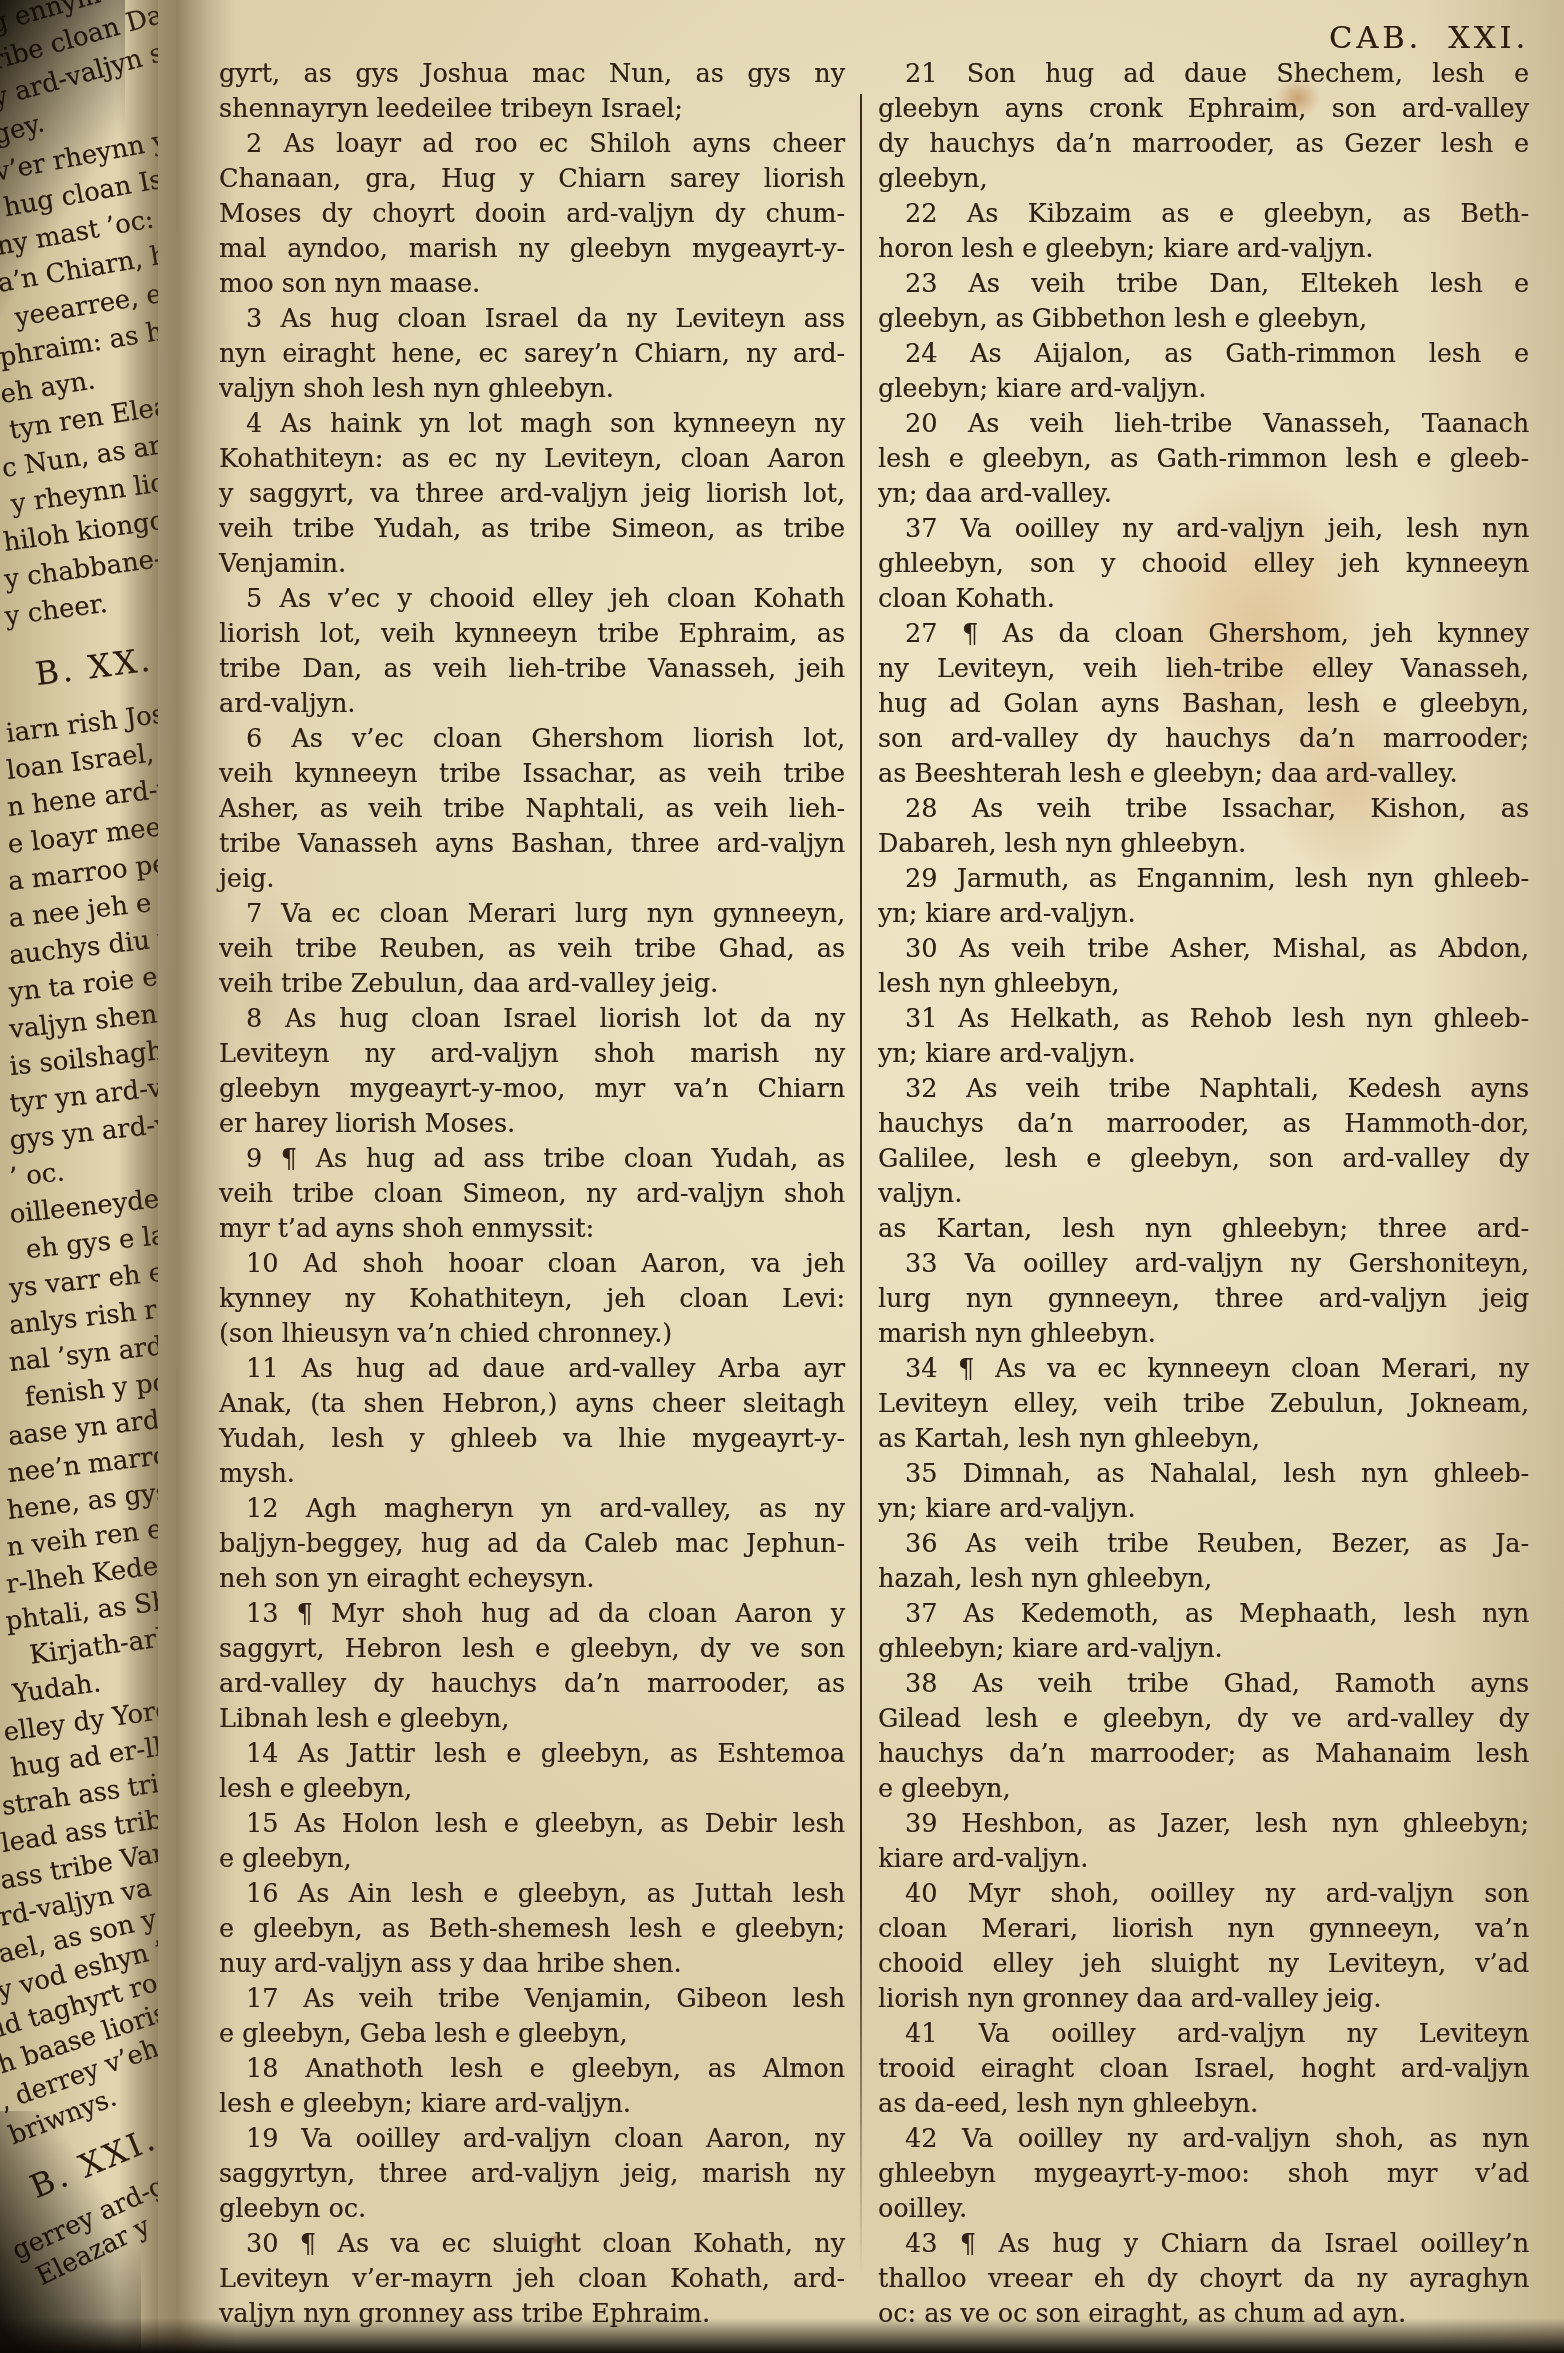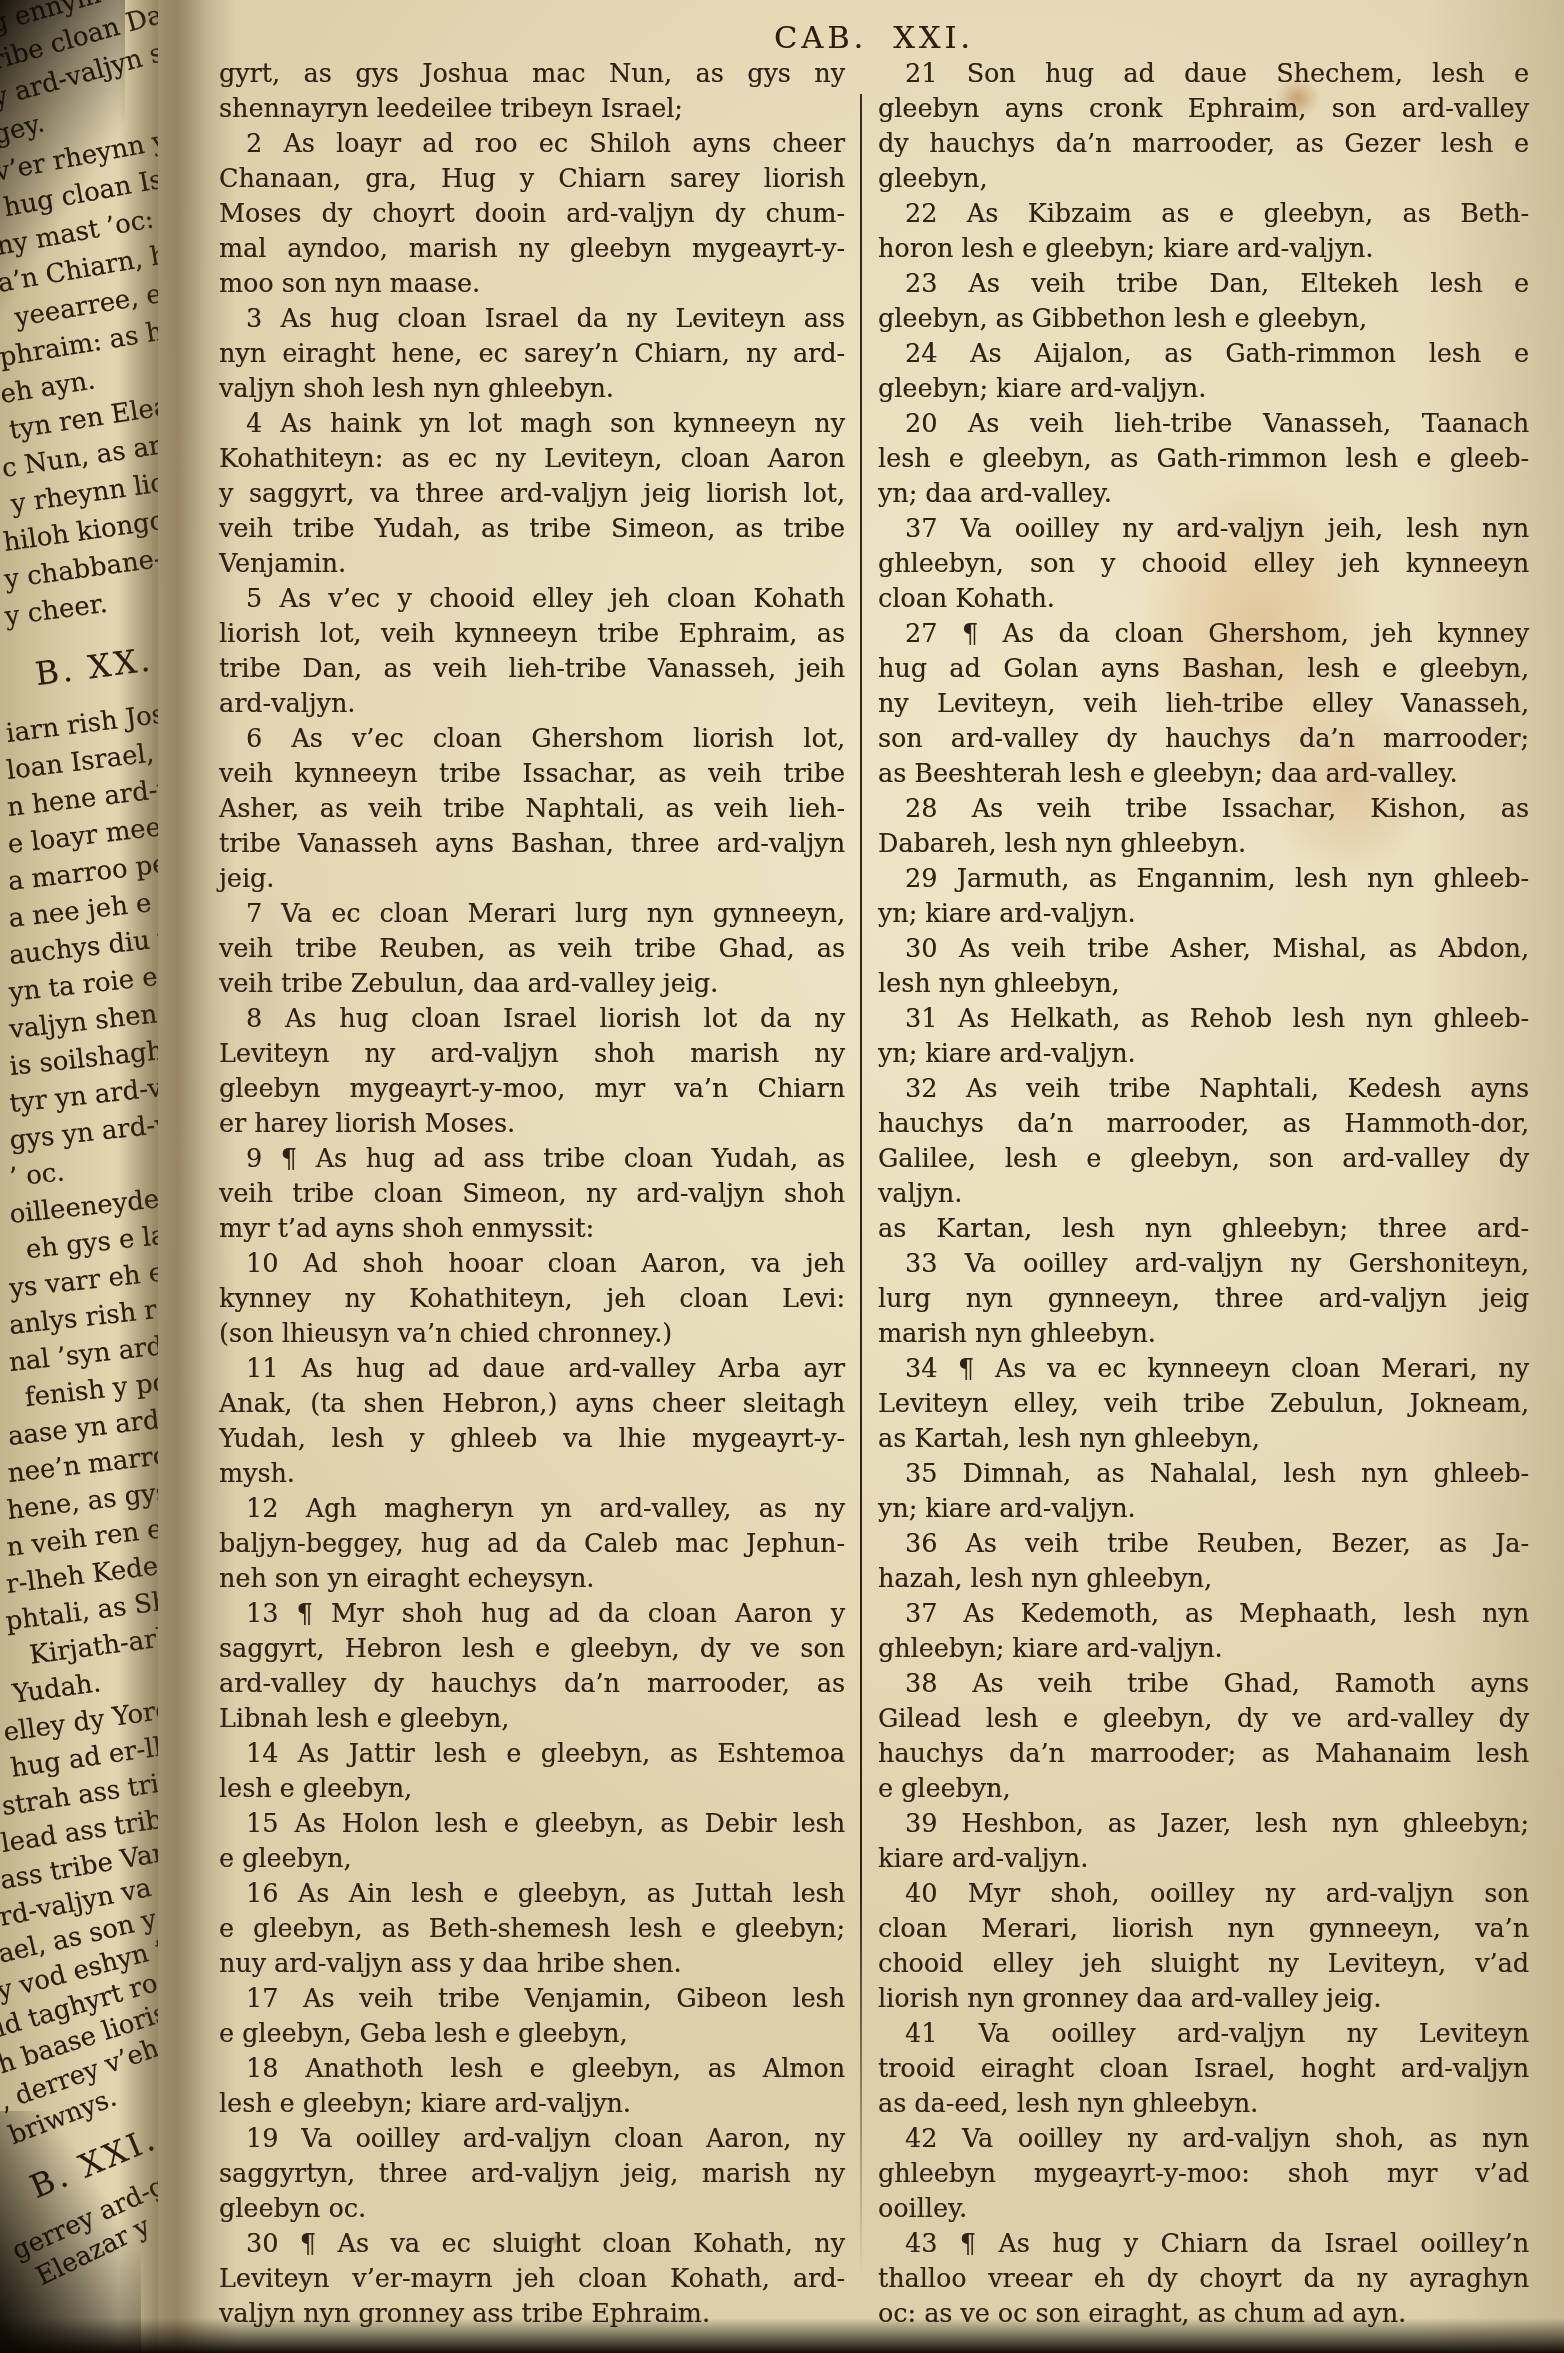--- a/index.html
+++ b/index.html
@@ -41,21 +41,21 @@
   .stain.s3{left:1110px;top:72px;width:59px;height:52px;
     background:radial-gradient(50% 50% at 50% 50%, rgba(170,92,34,.45) 0%, rgba(170,92,34,.12) 55%, rgba(170,92,34,0) 78%);}
   .stain.s4{left:390px;top:2233px;width:14px;height:14px;border-radius:50%;
     background:radial-gradient(50% 50% at 50% 50%, rgba(120,55,18,.55) 0%, rgba(120,55,18,0) 80%);}
   .stain.s5{left:43px;top:837px;width:117px;height:313px;
     background:radial-gradient(50% 50% at 50% 50%, rgba(110,75,40,.10) 0%, rgba(110,75,40,0) 75%);}
 
   
   .text-area{position:absolute;left:61px;top:15.6px;width:1310px;}
   .chapter-header{
-    width:100%;text-align:center;height:36px;line-height:36px;margin-top:4.7px;
+    width:100%;text-align:right;height:36px;line-height:36px;margin-top:4.7px;
     font-size:30.5px;letter-spacing:3.9px;word-spacing:12.5px;color:#2c1d0e;
     text-shadow:0.3px 0.4px 0.6px rgba(40,26,12,.55);
   }
   .cols{display:grid;grid-template-columns:626px 33px 651px;margin-top:0px;}
   .col{color:#2f2113;font-size:25.4px;line-height:35px;
        text-shadow:0.3px 0.4px 0.5px rgba(40,26,12,.5);}
   .ln{text-align:justify;text-align-last:justify;}
   .ln.last{text-align-last:left;}
   .ln.ind{text-indent:27px;}
   .divider-cell{position:relative;}
@@ -284,22 +284,22 @@
               <div class="ln">lesh e gleebyn, as Gath-rimmon lesh e gleeb-</div>
               <div class="ln last">yn; daa ard-valley.</div>
             </div>
             <div>
               <div class="ln ind">37 Va ooilley ny ard-valjyn jeih, lesh nyn</div>
               <div class="ln">ghleebyn, son y chooid elley jeh kynneeyn</div>
               <div class="ln last">cloan Kohath.</div>
             </div>
             <div>
               <div class="ln ind">27 ¶ As da cloan Ghershom, jeh kynney</div>
+              <div class="ln">ny Leviteyn, veih lieh-tribe elley Vanasseh,</div>
               <div class="ln">hug ad Golan ayns Bashan, lesh e gleebyn,</div>
-              <div class="ln">ny Leviteyn, veih lieh-tribe elley Vanasseh,</div>
               <div class="ln">son ard-valley dy hauchys da’n marrooder;</div>
               <div class="ln last">as Beeshterah lesh e gleebyn; daa ard-valley.</div>
             </div>
             <div>
               <div class="ln ind">28 As veih tribe Issachar, Kishon, as</div>
               <div class="ln last">Dabareh, lesh nyn ghleebyn.</div>
             </div>
             <div>
               <div class="ln ind">29 Jarmuth, as Engannim, lesh nyn ghleeb-</div>
               <div class="ln last">yn; kiare ard-valjyn.</div>

